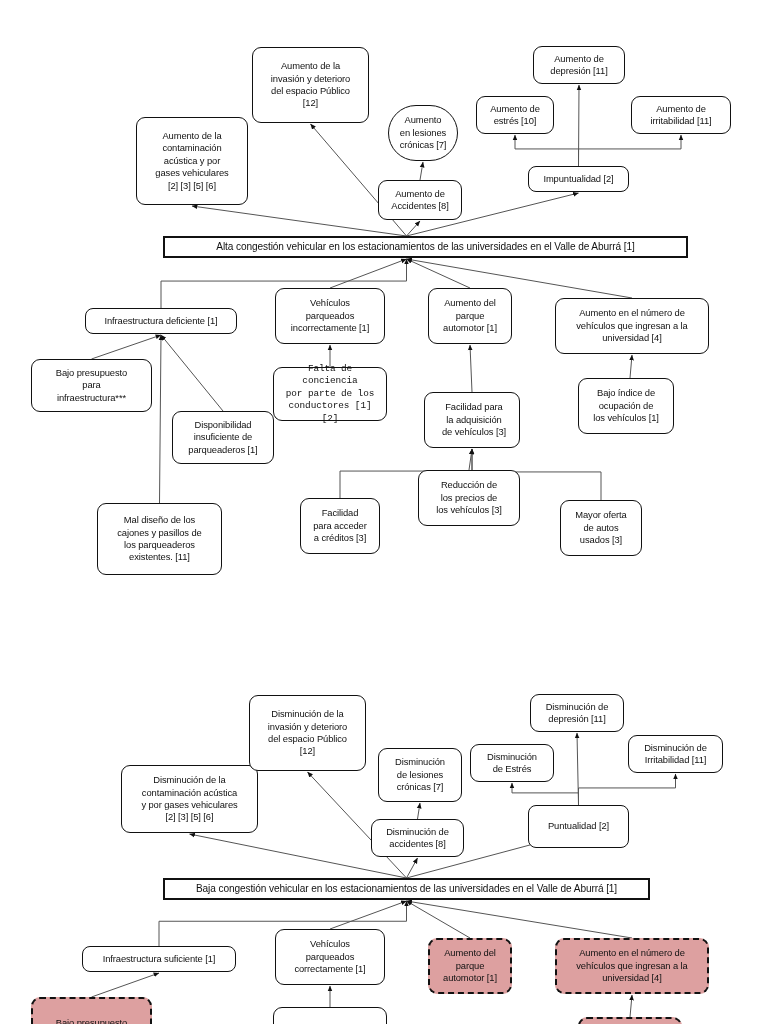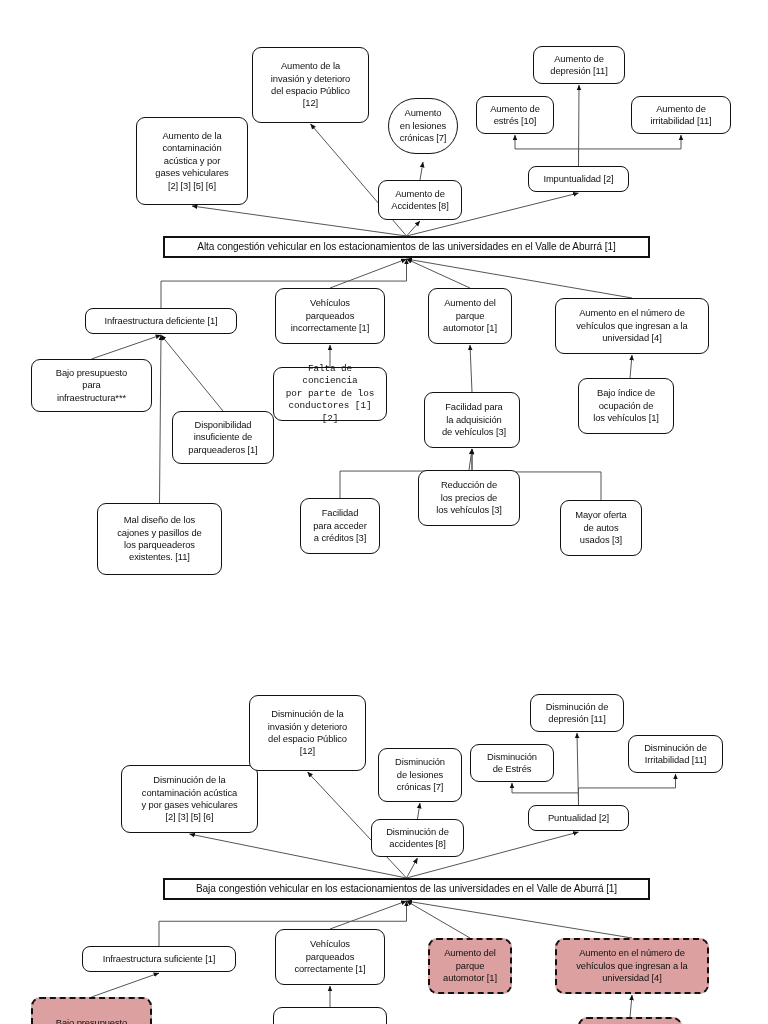--- a/index.html
+++ b/index.html
@@ -106,31 +106,31 @@
         <path d="M 159 946 L 159 921.25 L 406.5 921.25 L 406.5 901" fill="none" stroke="#555555" stroke-width="1" marker-end="url(#arrowhead)"></path>
         <path d="M 91.5 997 L 159 973" fill="none" stroke="#555555" stroke-width="1" marker-end="url(#arrowhead)"></path>
         <path d="M 330 929 L 406.5 901" fill="none" stroke="#555555" stroke-width="1" marker-end="url(#arrowhead)"></path>
         <path d="M 330 1007 L 330 986" fill="none" stroke="#555555" stroke-width="1" marker-end="url(#arrowhead)"></path>
         <path d="M 470 938 L 406.5 901" fill="none" stroke="#555555" stroke-width="1" marker-end="url(#arrowhead)"></path>
         <path d="M 632 938 L 406.5 901" fill="none" stroke="#555555" stroke-width="1" marker-end="url(#arrowhead)"></path>
         <path d="M 630 1017 L 632 995" fill="none" stroke="#555555" stroke-width="1" marker-end="url(#arrowhead)"></path>
       </g>
   </svg>
   <div id="nodes">
-      <div class="node core" style="left: 163px; top: 236px; width: 487px; height: 22px;"><span>Alta congestión vehicular en los estacionamientos de las universidades en el Valle de Aburrá [1]</span></div>
+      <div class="node core" style="left: 163px; top: 236px; width: 525px; height: 22px;"><span>Alta congestión vehicular en los estacionamientos de las universidades en el Valle de Aburrá [1]</span></div>
       <div class="node" style="left: 136px; top: 117px; width: 112px; height: 88px;"><span>Aumento de la
 contaminación
 acústica y por
 gases vehiculares
 [2] [3] [5] [6]</span></div>
       <div class="node" style="left: 252px; top: 47px; width: 117px; height: 76px;"><span>Aumento de la
 invasión y deterioro
 del espacio Público
 [12]</span></div>
-      <div class="node" style="left: 388px; top: 98px; width: 70px; height: 56px; border-radius: 28px;"><span>Aumento
+      <div class="node" style="left: 388px; top: 105px; width: 70px; height: 56px; border-radius: 28px;"><span>Aumento
 en lesiones
 crónicas [7]</span></div>
       <div class="node" style="left: 378px; top: 180px; width: 84px; height: 40px;"><span>Aumento de
 Accidentes [8]</span></div>
       <div class="node" style="left: 476px; top: 96px; width: 78px; height: 38px;"><span>Aumento de
 estrés [10]</span></div>
       <div class="node" style="left: 533px; top: 46px; width: 92px; height: 38px;"><span>Aumento de
 depresión [11]</span></div>
       <div class="node" style="left: 631px; top: 96px; width: 100px; height: 38px;"><span>Aumento de
 irritabilidad [11]</span></div>
@@ -186,21 +186,21 @@
 de lesiones
 crónicas [7]</span></div>
       <div class="node" style="left: 371px; top: 819px; width: 93px; height: 38px;"><span>Disminución de
 accidentes [8]</span></div>
       <div class="node" style="left: 470px; top: 744px; width: 84px; height: 38px;"><span>Disminución
 de Estrés</span></div>
       <div class="node" style="left: 530px; top: 694px; width: 94px; height: 38px;"><span>Disminución de
 depresión [11]</span></div>
       <div class="node" style="left: 628px; top: 735px; width: 95px; height: 38px;"><span>Disminución de
 Irritabilidad [11]</span></div>
-      <div class="node pill" style="left: 528px; top: 805px; width: 101px; height: 26px;"><span>Puntualidad [2]</span></div>
+      <div class="node pill" style="left: 528px; top: 805px; width: 101px; height: 43px;"><span>Puntualidad [2]</span></div>
       <div class="node pill" style="left: 82px; top: 946px; width: 154px; height: 26px;"><span>Infraestructura suficiente [1]</span></div>
       <div class="node pink" style="left: 31px; top: 997px; width: 121px; height: 53px;"><span>Bajo presupuesto</span></div>
       <div class="node" style="left: 275px; top: 929px; width: 110px; height: 56px;"><span>Vehículos
 parqueados
 correctamente [1]</span></div>
       <div class="node" style="left: 273px; top: 1007px; width: 114px; height: 54px;"></div>
       <div class="node pink" style="left: 428px; top: 938px; width: 84px; height: 56px;"><span>Aumento del
 parque
 automotor [1]</span></div>
       <div class="node pink" style="left: 555px; top: 938px; width: 154px; height: 56px;"><span>Aumento en el número de

